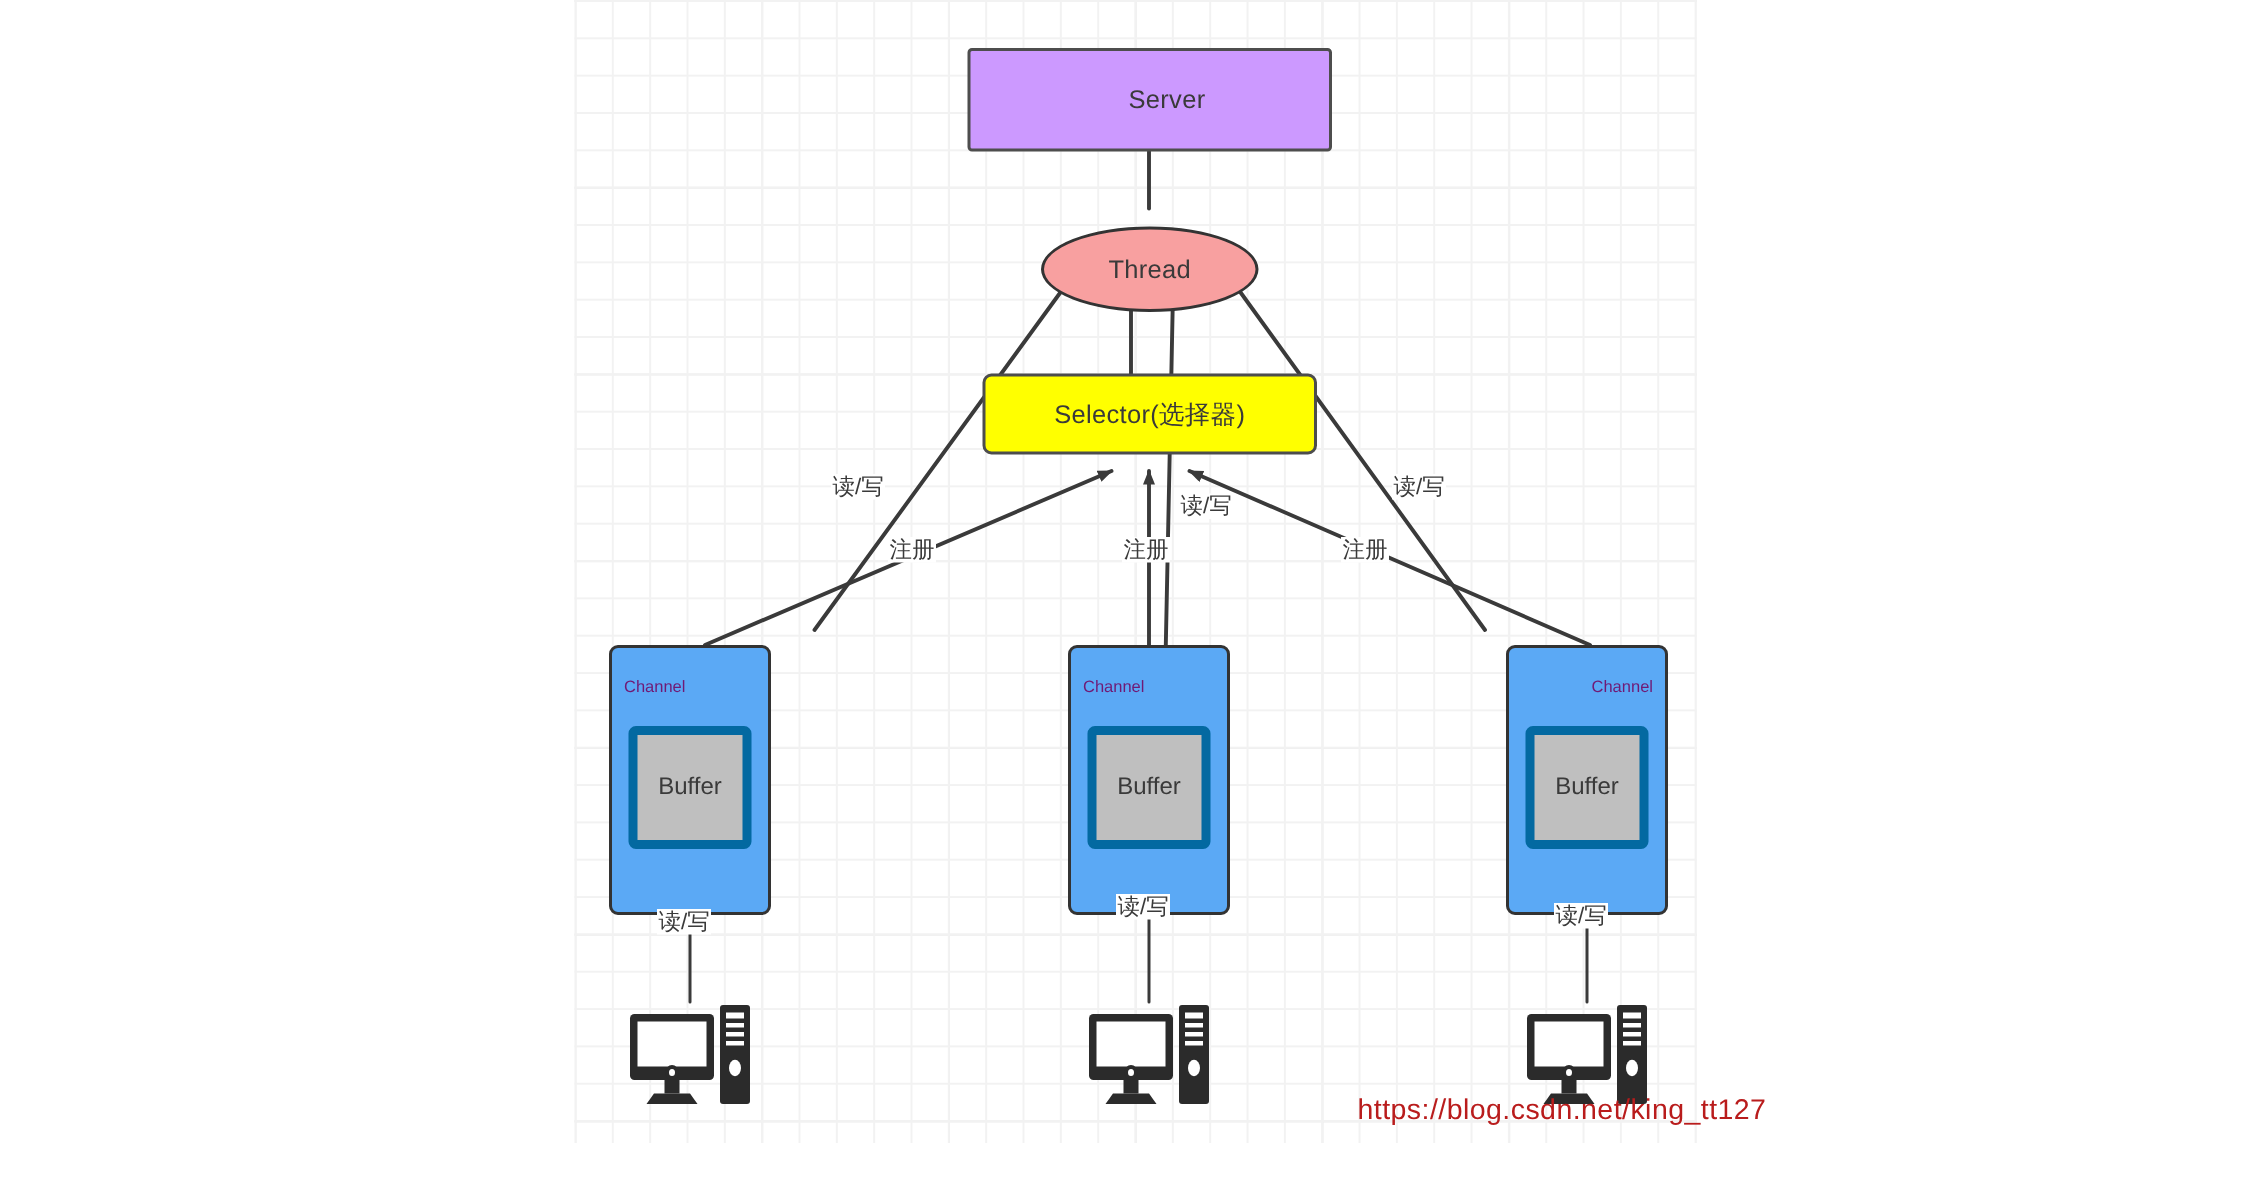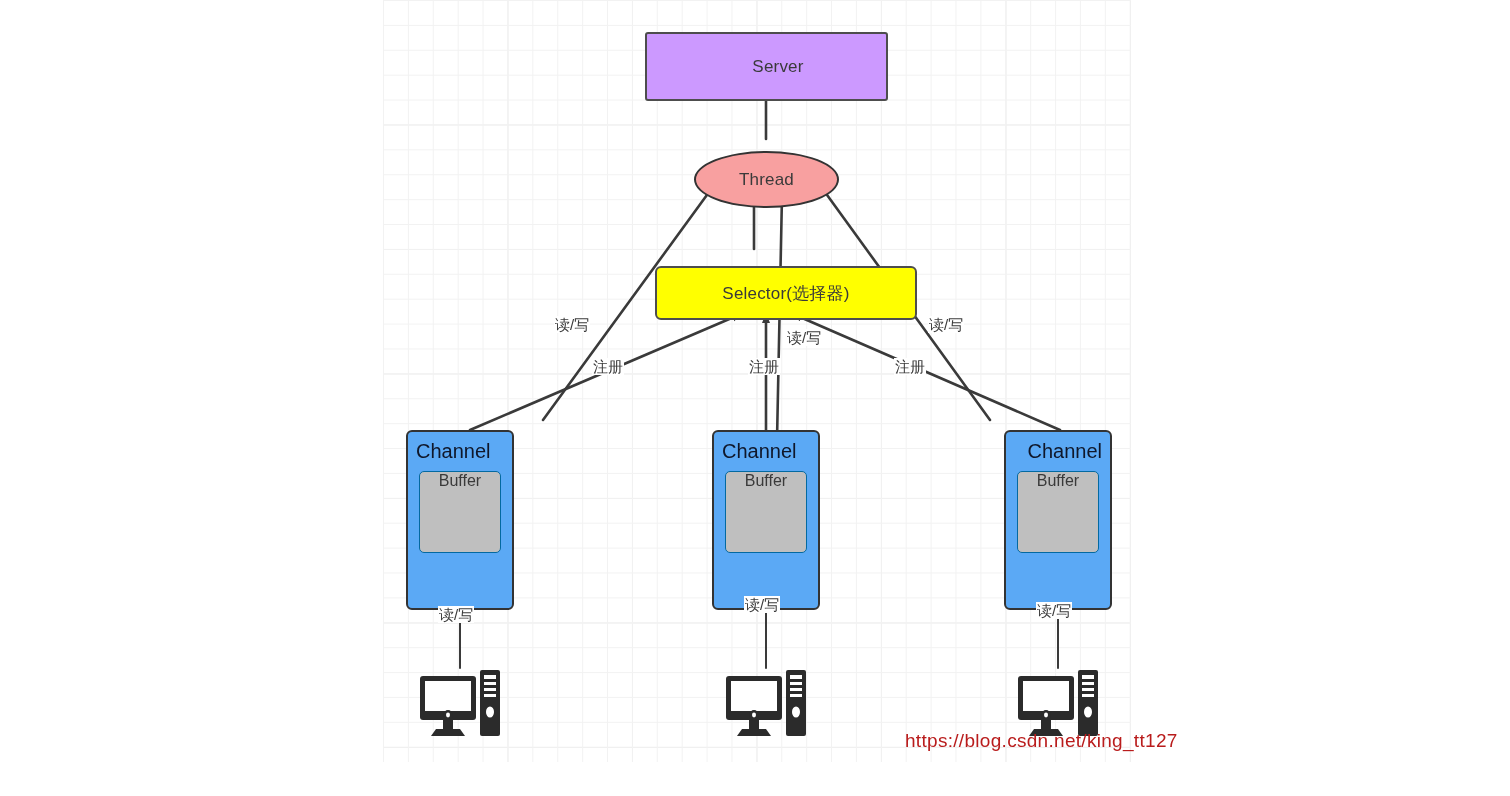--- a/index.html
+++ b/index.html
@@ -58,55 +58,55 @@
     padding-left: 23px;
   }
   .thread-node {
     left: 694px; top: 151px;
     width: 145px; height: 57px;
     background: #f8a0a0;
     border: 2px solid #333333;
     border-radius: 50%;
   }
   .selector-node {
-    left: 655px; top: 266px;
-    width: 262px; height: 54px;
+    left: 655px; top: 249px;
+    width: 223px; height: 54px;
     background: #ffff00;
     border: 2px solid #4d4d4d;
     border-radius: 6px;
   }
   .channel-node {
     position: absolute;
     box-sizing: border-box;
     width: 108px; height: 180px;
     background: #5ba9f5;
     border: 2px solid #333333;
     border-radius: 6px;
   }
   .channel-label {
     position: absolute;
-    top: 8px;
-    color: #0f172a;
-    font-size: 20px;
+    top: 20px;
+    color: #701a75;
+    font-size: 11px;
     white-space: nowrap;
   }
   .channel-label.left  { left: 8px; }
   .channel-label.right { right: 8px; }
   .buffer-node {
     position: absolute;
     box-sizing: border-box;
     left: 50%;
     transform: translateX(-50%);
-    top: 39px;
+    top: 52px;
     width: 82px; height: 82px;
     background: #bfbfbf;
-    border: 1px solid #0369a1;
+    border: 6px solid #0369a1;
     border-radius: 5px;
     display: flex;
-    align-items: flex-start;
+    align-items: center;
     justify-content: center;
     color: #3a3a3a;
     font-size: 16px;
   }
   .edge-label {
     position: absolute;
     background: #ffffff;
     color: #3a3a3a;
     font-size: 15px;
     line-height: 17px;

